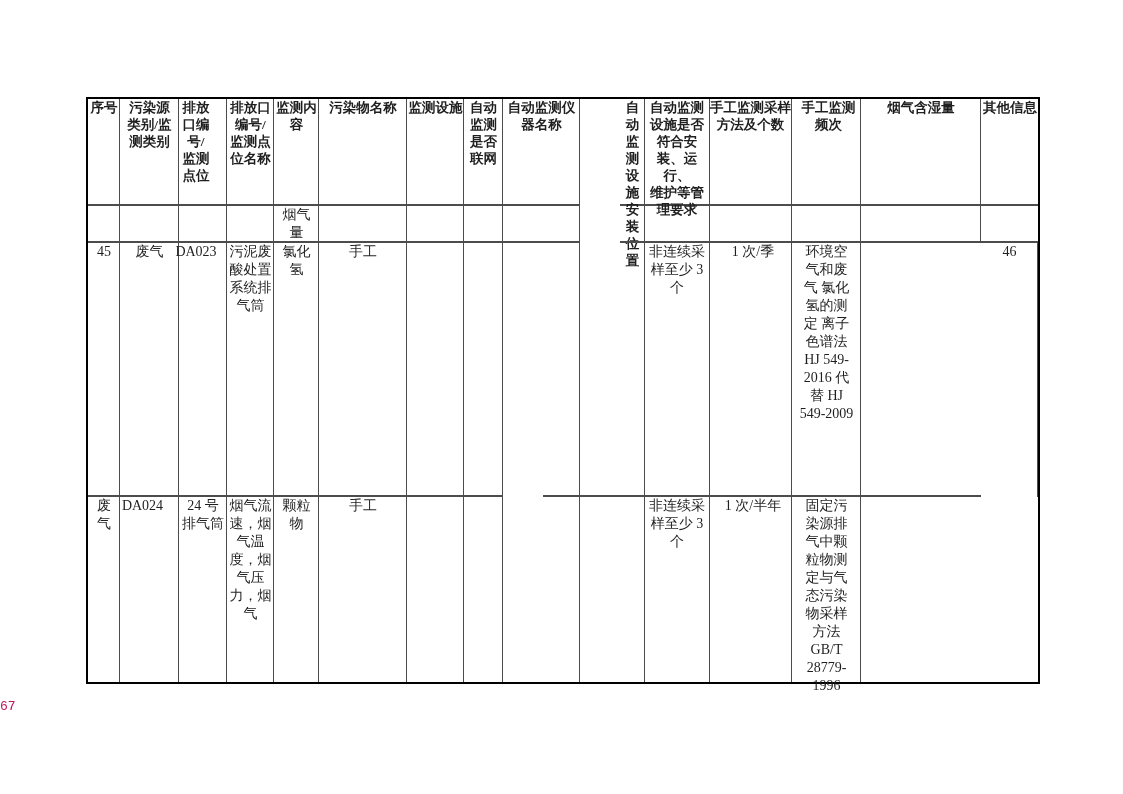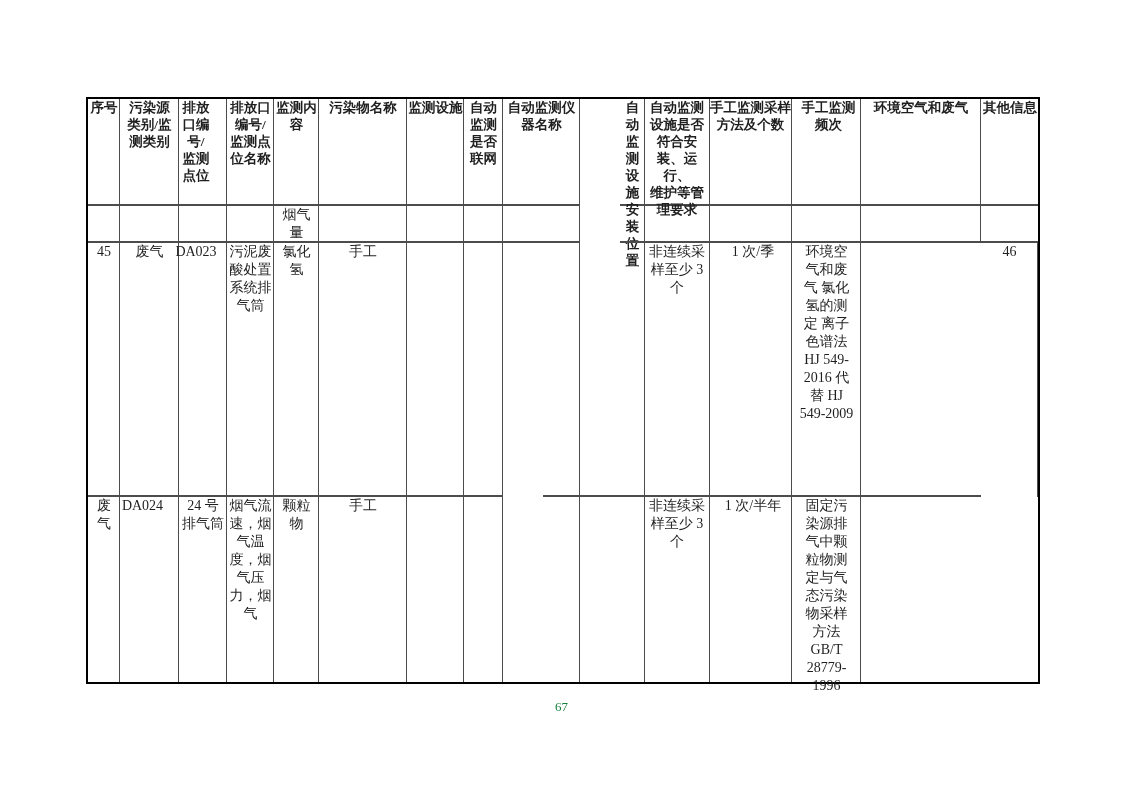--- a/index.html
+++ b/index.html
@@ -32,22 +32,22 @@
   .c7{padding:0 1px 0 2px;font-family:Liberation Serif, serif;}
   .c8{padding:0 1px 0 2px;}
   .c9{padding:0 1px 12px 2px;margin-left:40px;}
   .c10{padding:0;}
   .c11{padding:0;}
   .c12{padding:0 0 0 5px;}
   .c13{padding:0 6px 0 7px;}
   .c14{padding:0 0 0 1px;}
   .hdr.c10 .t{display:inline-block;width:71px;white-space:pre-line;}
   .page-number{
-    position:absolute;left:0;right:0;top:699px;text-align:center;
-    font-size:13px;color:#15803d;
+    position:absolute;left:0;right:0;top:699px;text-align:left;
+    font-size:13px;color:#be185d;font-family:Liberation Mono, monospace;
   }
 </style>
 </head>
 <body>
 
 <div class="page">
   <div class="table-grid" id="grid">
       <div class="cell c0 hdr">
         <span class="t">序号</span>
       </div>
@@ -86,21 +86,21 @@
 维护等管
 理要求</span>
       </div>
       <div class="cell c11 hdr">
         <span class="t">手工监测采样方法及个数</span>
       </div>
       <div class="cell c12 hdr">
         <span class="t">手工监测频次</span>
       </div>
       <div class="cell c13 hdr">
-        <span class="t">环境空气和废气</span>
+        <span class="t">烟气含湿量</span>
       </div>
       <div class="cell c14 hdr lastcol">
         <span class="t">其他信息</span>
       </div>
       <div class="cell c0">
         <span class="t"></span>
       </div>
       <div class="cell c1">
         <span class="t"></span>
       </div>

